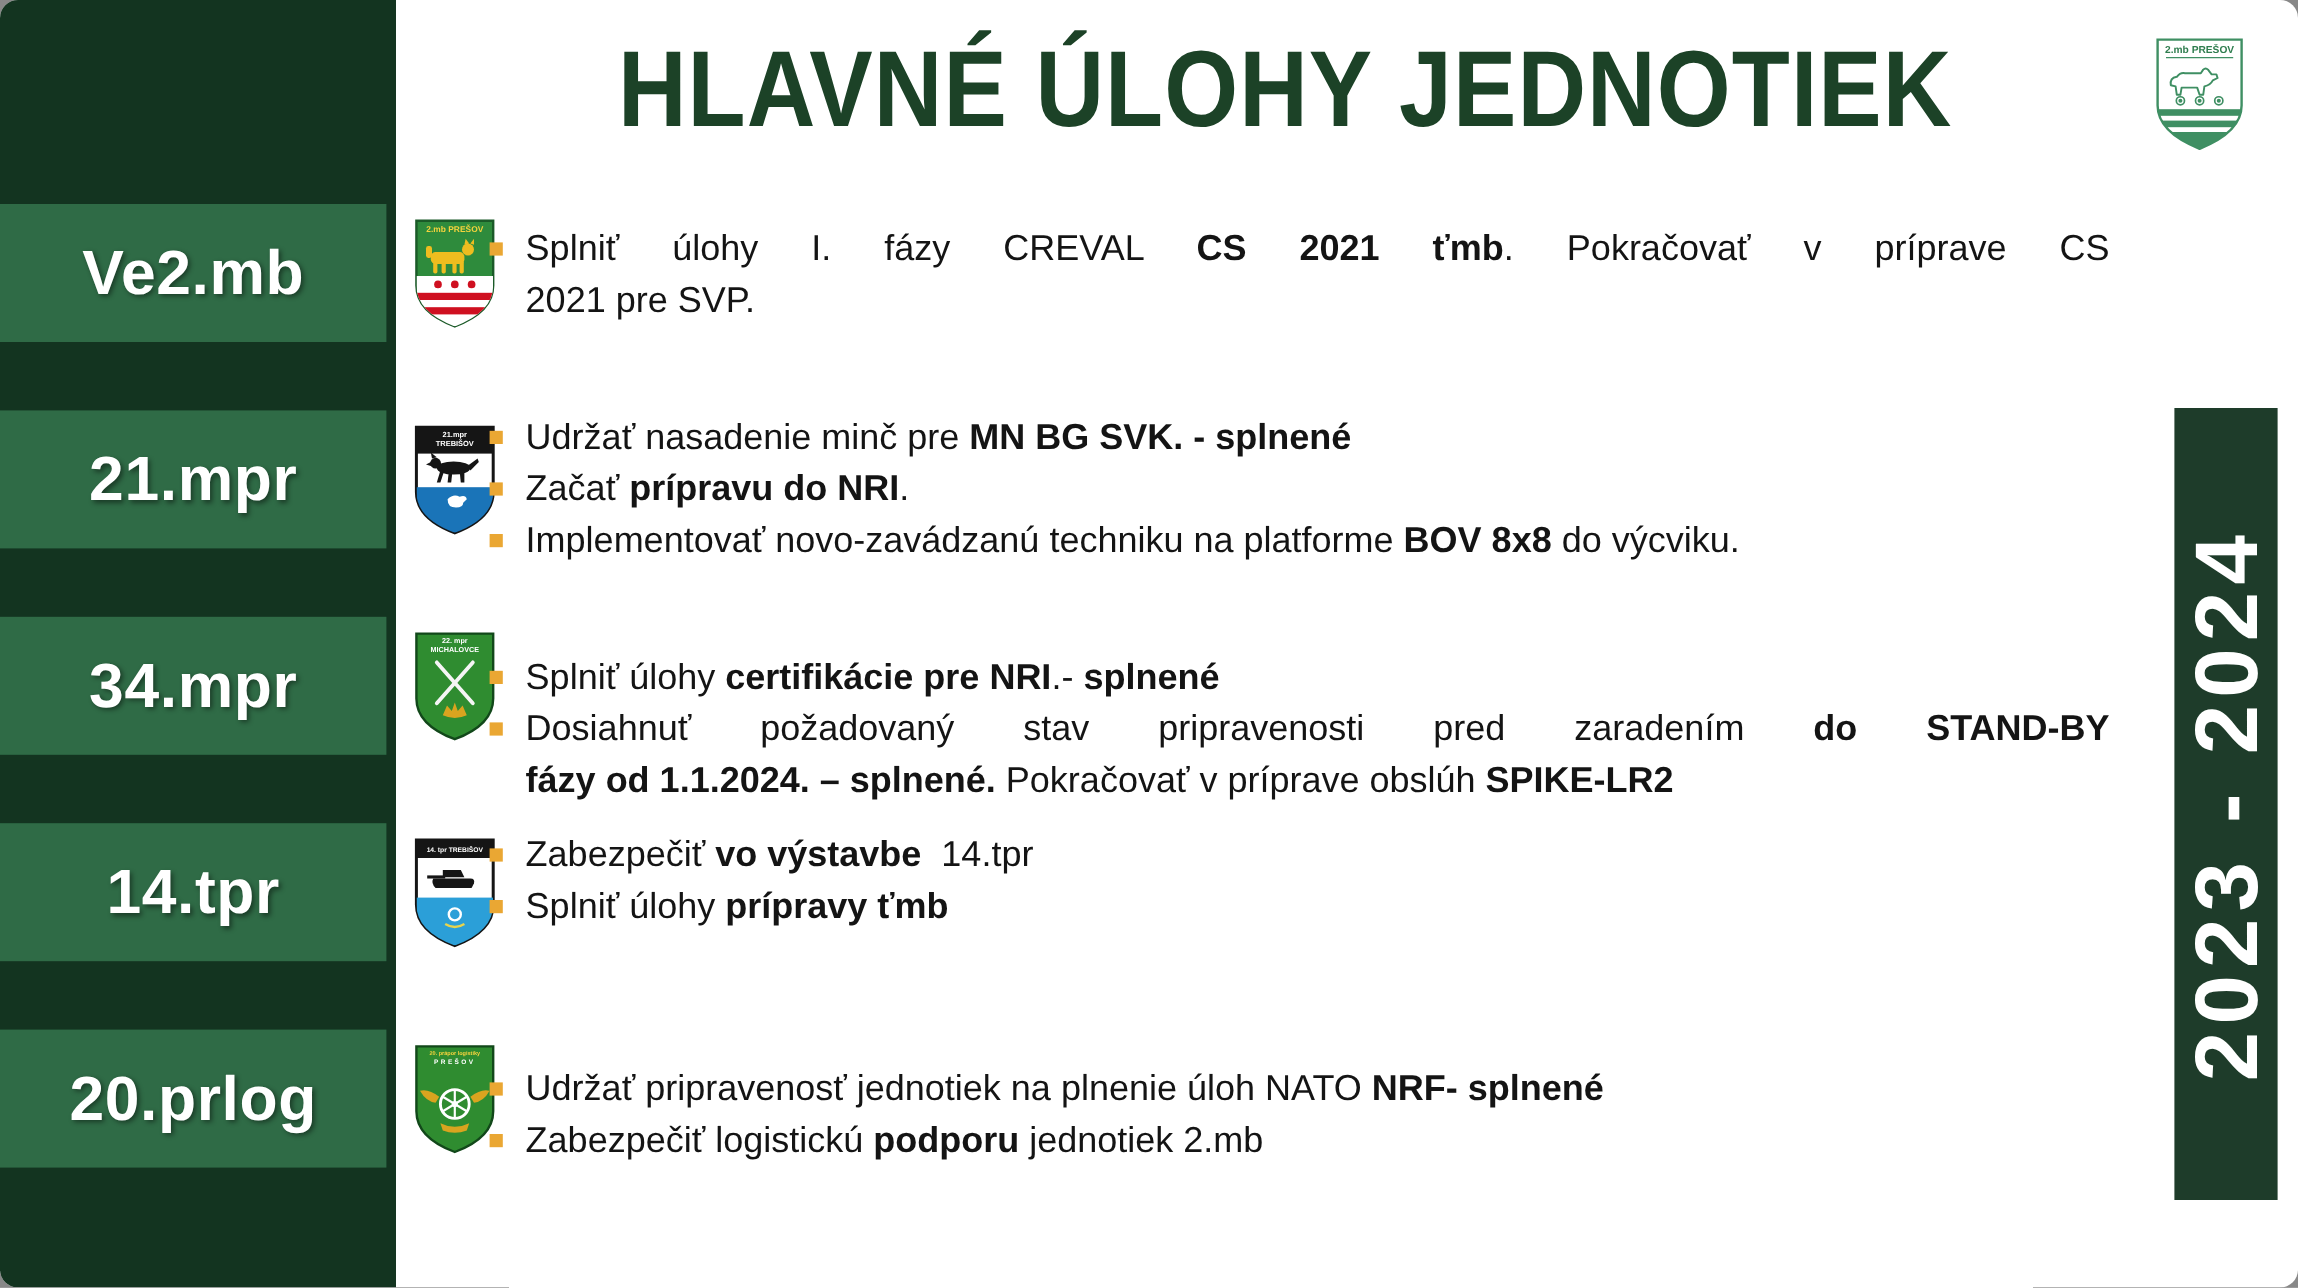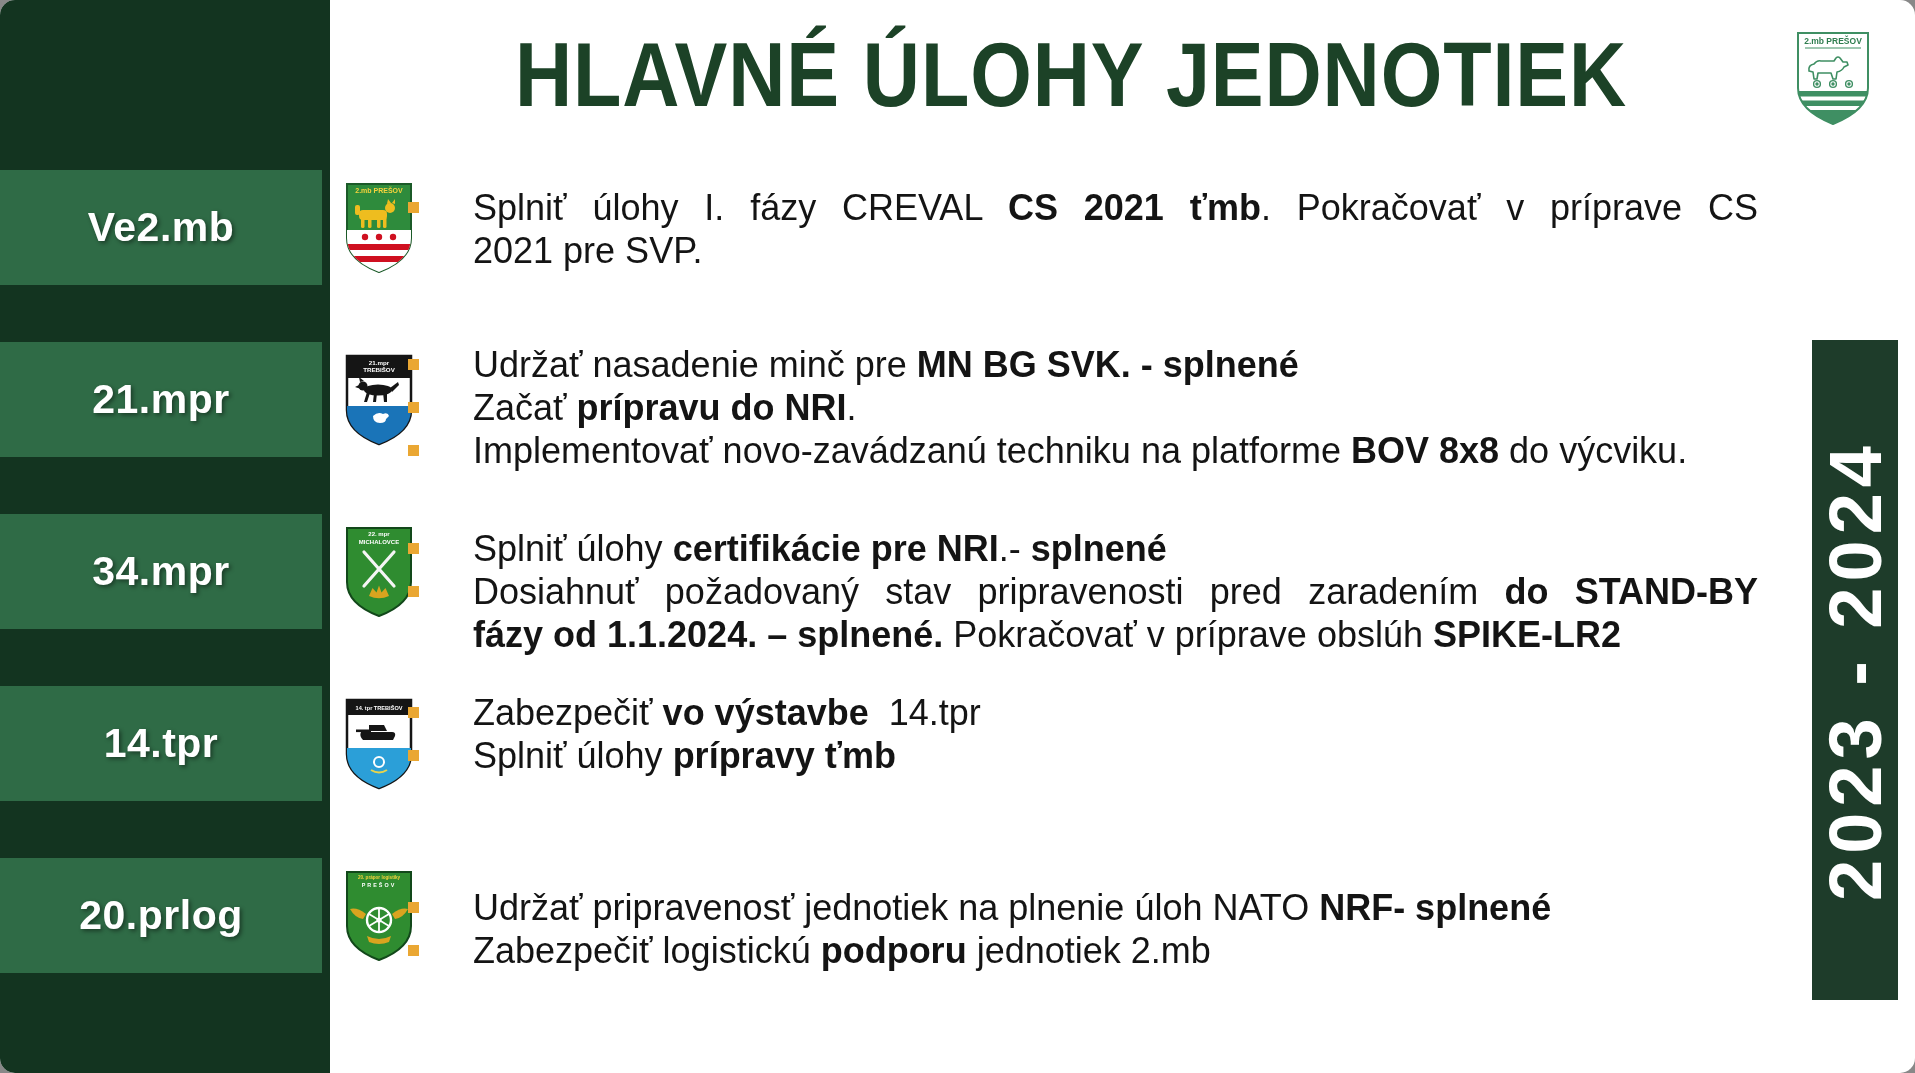--- a/index.html
+++ b/index.html
@@ -6,33 +6,33 @@
   .slide {
     position:relative; width:1915px; height:1073px; background:#ffffff;
     overflow:hidden; font-family:"Liberation Sans", sans-serif;border-radius:15px;
   }
   .sidebar { position:absolute; left:0; top:0; width:330px; height:1073px; background:#133420; }
   .side-row {
     position:absolute; left:0; width:322px; height:115px; background:#2F6B46;
     display:flex; align-items:center; justify-content:center;
   }
   .side-row span {
-    color:#ffffff; font-size:41px; font-weight:700;
+    color:#ffffff; font-size:52px; font-weight:700;
     text-shadow:2px 2px 4px rgba(0,0,0,.45); letter-spacing:.5px;
   }
   .title {
     position:absolute; left:330px; top:24px; width:1482px; text-align:center;
     color:#1C4227; font-size:90px; font-weight:700; letter-spacing:1px;
     transform:scaleX(.88); white-space:nowrap;
   }
   .crest { position:absolute; left:343px; width:72px; height:96px; }
   .tasks { position:absolute; left:408px; width:1350px; }
   .task { display:flex; }
   .marker { flex:0 0 11px; width:11px; height:11px; background:#EAA733; margin:16px 19px 0 0; }
-  .task-text { flex:1; color:#141414; font-size:36px; line-height:43px;margin-left:35px; }
+  .task-text { flex:1; color:#141414; font-size:30px; line-height:43px; }
   .line { display:block; }
   .line.justify { text-align:justify; text-align-last:justify; }
   .task-text .b { font-weight:700; }
   .year-bar {
     position:absolute; left:1812px; top:340px; width:86px; height:660px;
     background:#1E3C2A; display:flex; align-items:center; justify-content:center;
   }
   .year-bar span {
     transform:rotate(-90deg); white-space:nowrap; color:#ffffff;
     font-size:74px; font-weight:700; letter-spacing:6px;
@@ -229,21 +229,21 @@
           <div class="line"><span>Začať </span><span class="b">prípravu do NRI</span><span>.</span></div>
         </div>
       </div>
       <div class="task">
         <span class="marker"></span>
         <div class="task-text">
           <div class="line"><span>Implementovať novo-zavádzanú techniku na platforme </span><span class="b">BOV 8x8</span><span> do výcviku.</span></div>
         </div>
       </div>
     </div>
-  <div class="tasks" style="top:527px">
+  <div class="tasks" style="top:543px">
       <div class="task">
         <span class="marker"></span>
         <div class="task-text">
           <div class="line"><span>Splniť úlohy </span><span class="b">certifikácie pre NRI</span><span>.- </span><span class="b">splnené</span></div>
         </div>
       </div>
       <div class="task">
         <span class="marker"></span>
         <div class="task-text">
           <div class="line justify"><span>Dosiahnuť požadovaný stav pripravenosti pred zaradením </span><span class="b">do STAND-BY</span></div>

